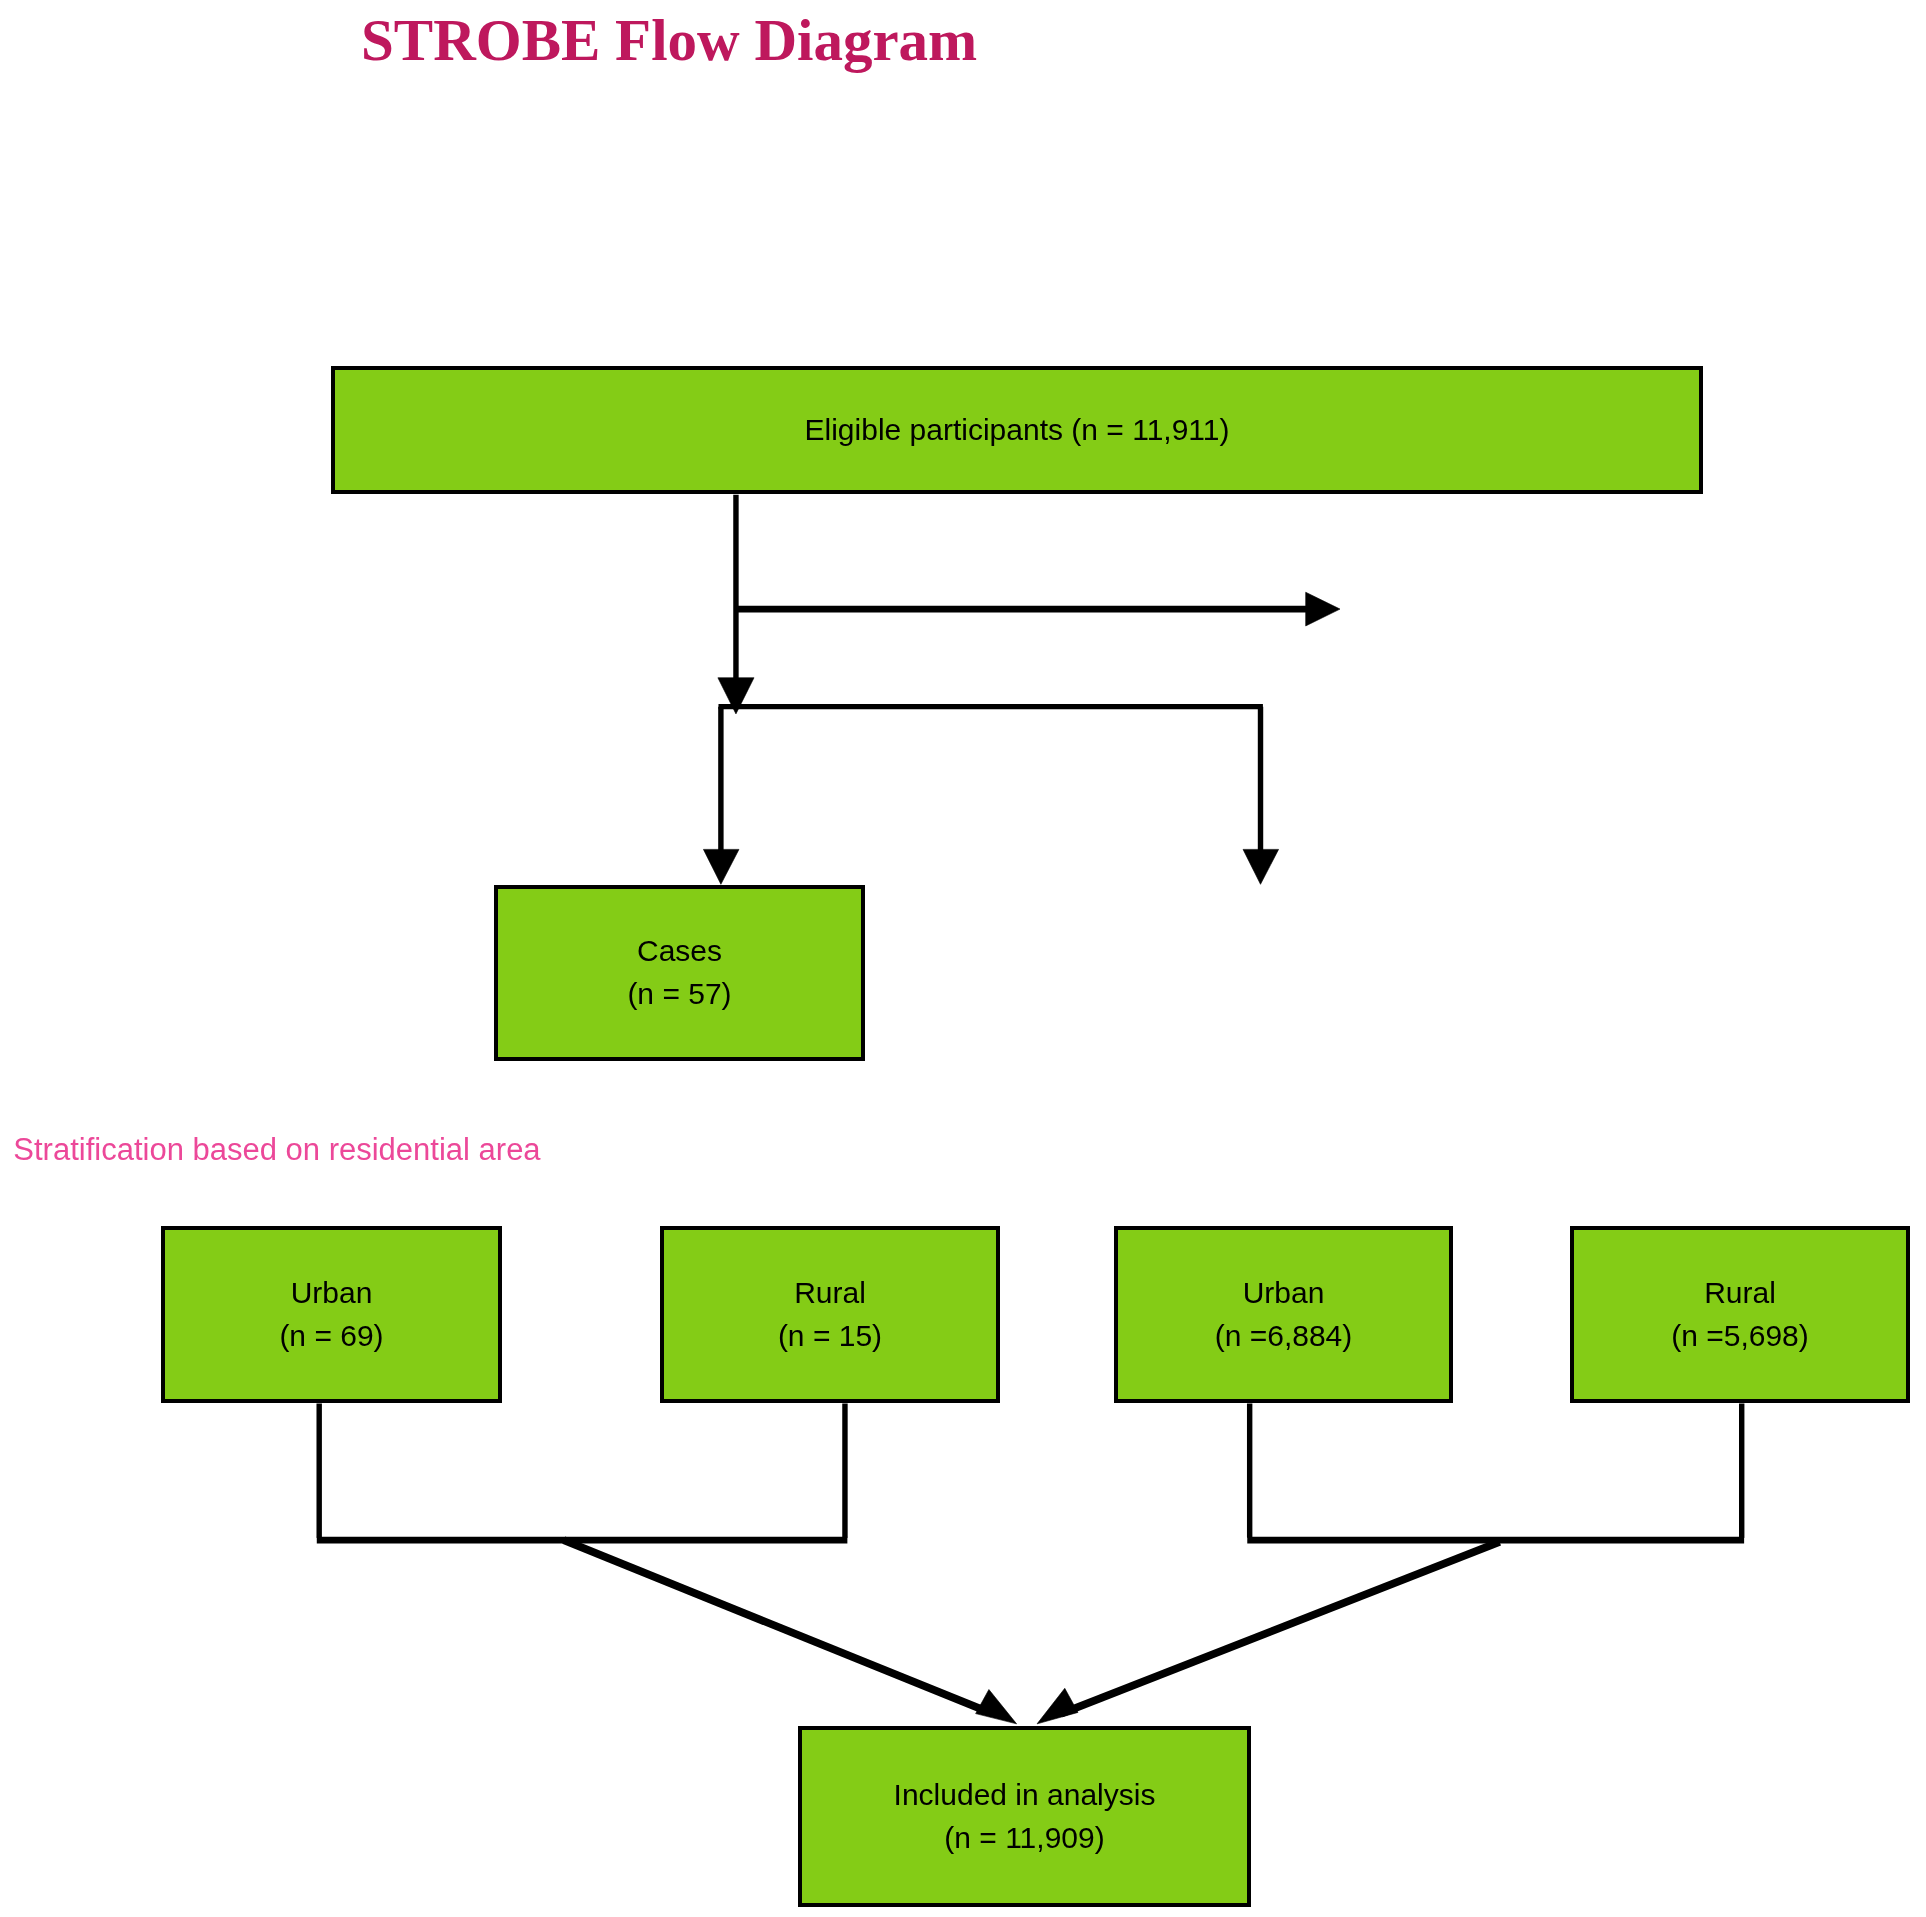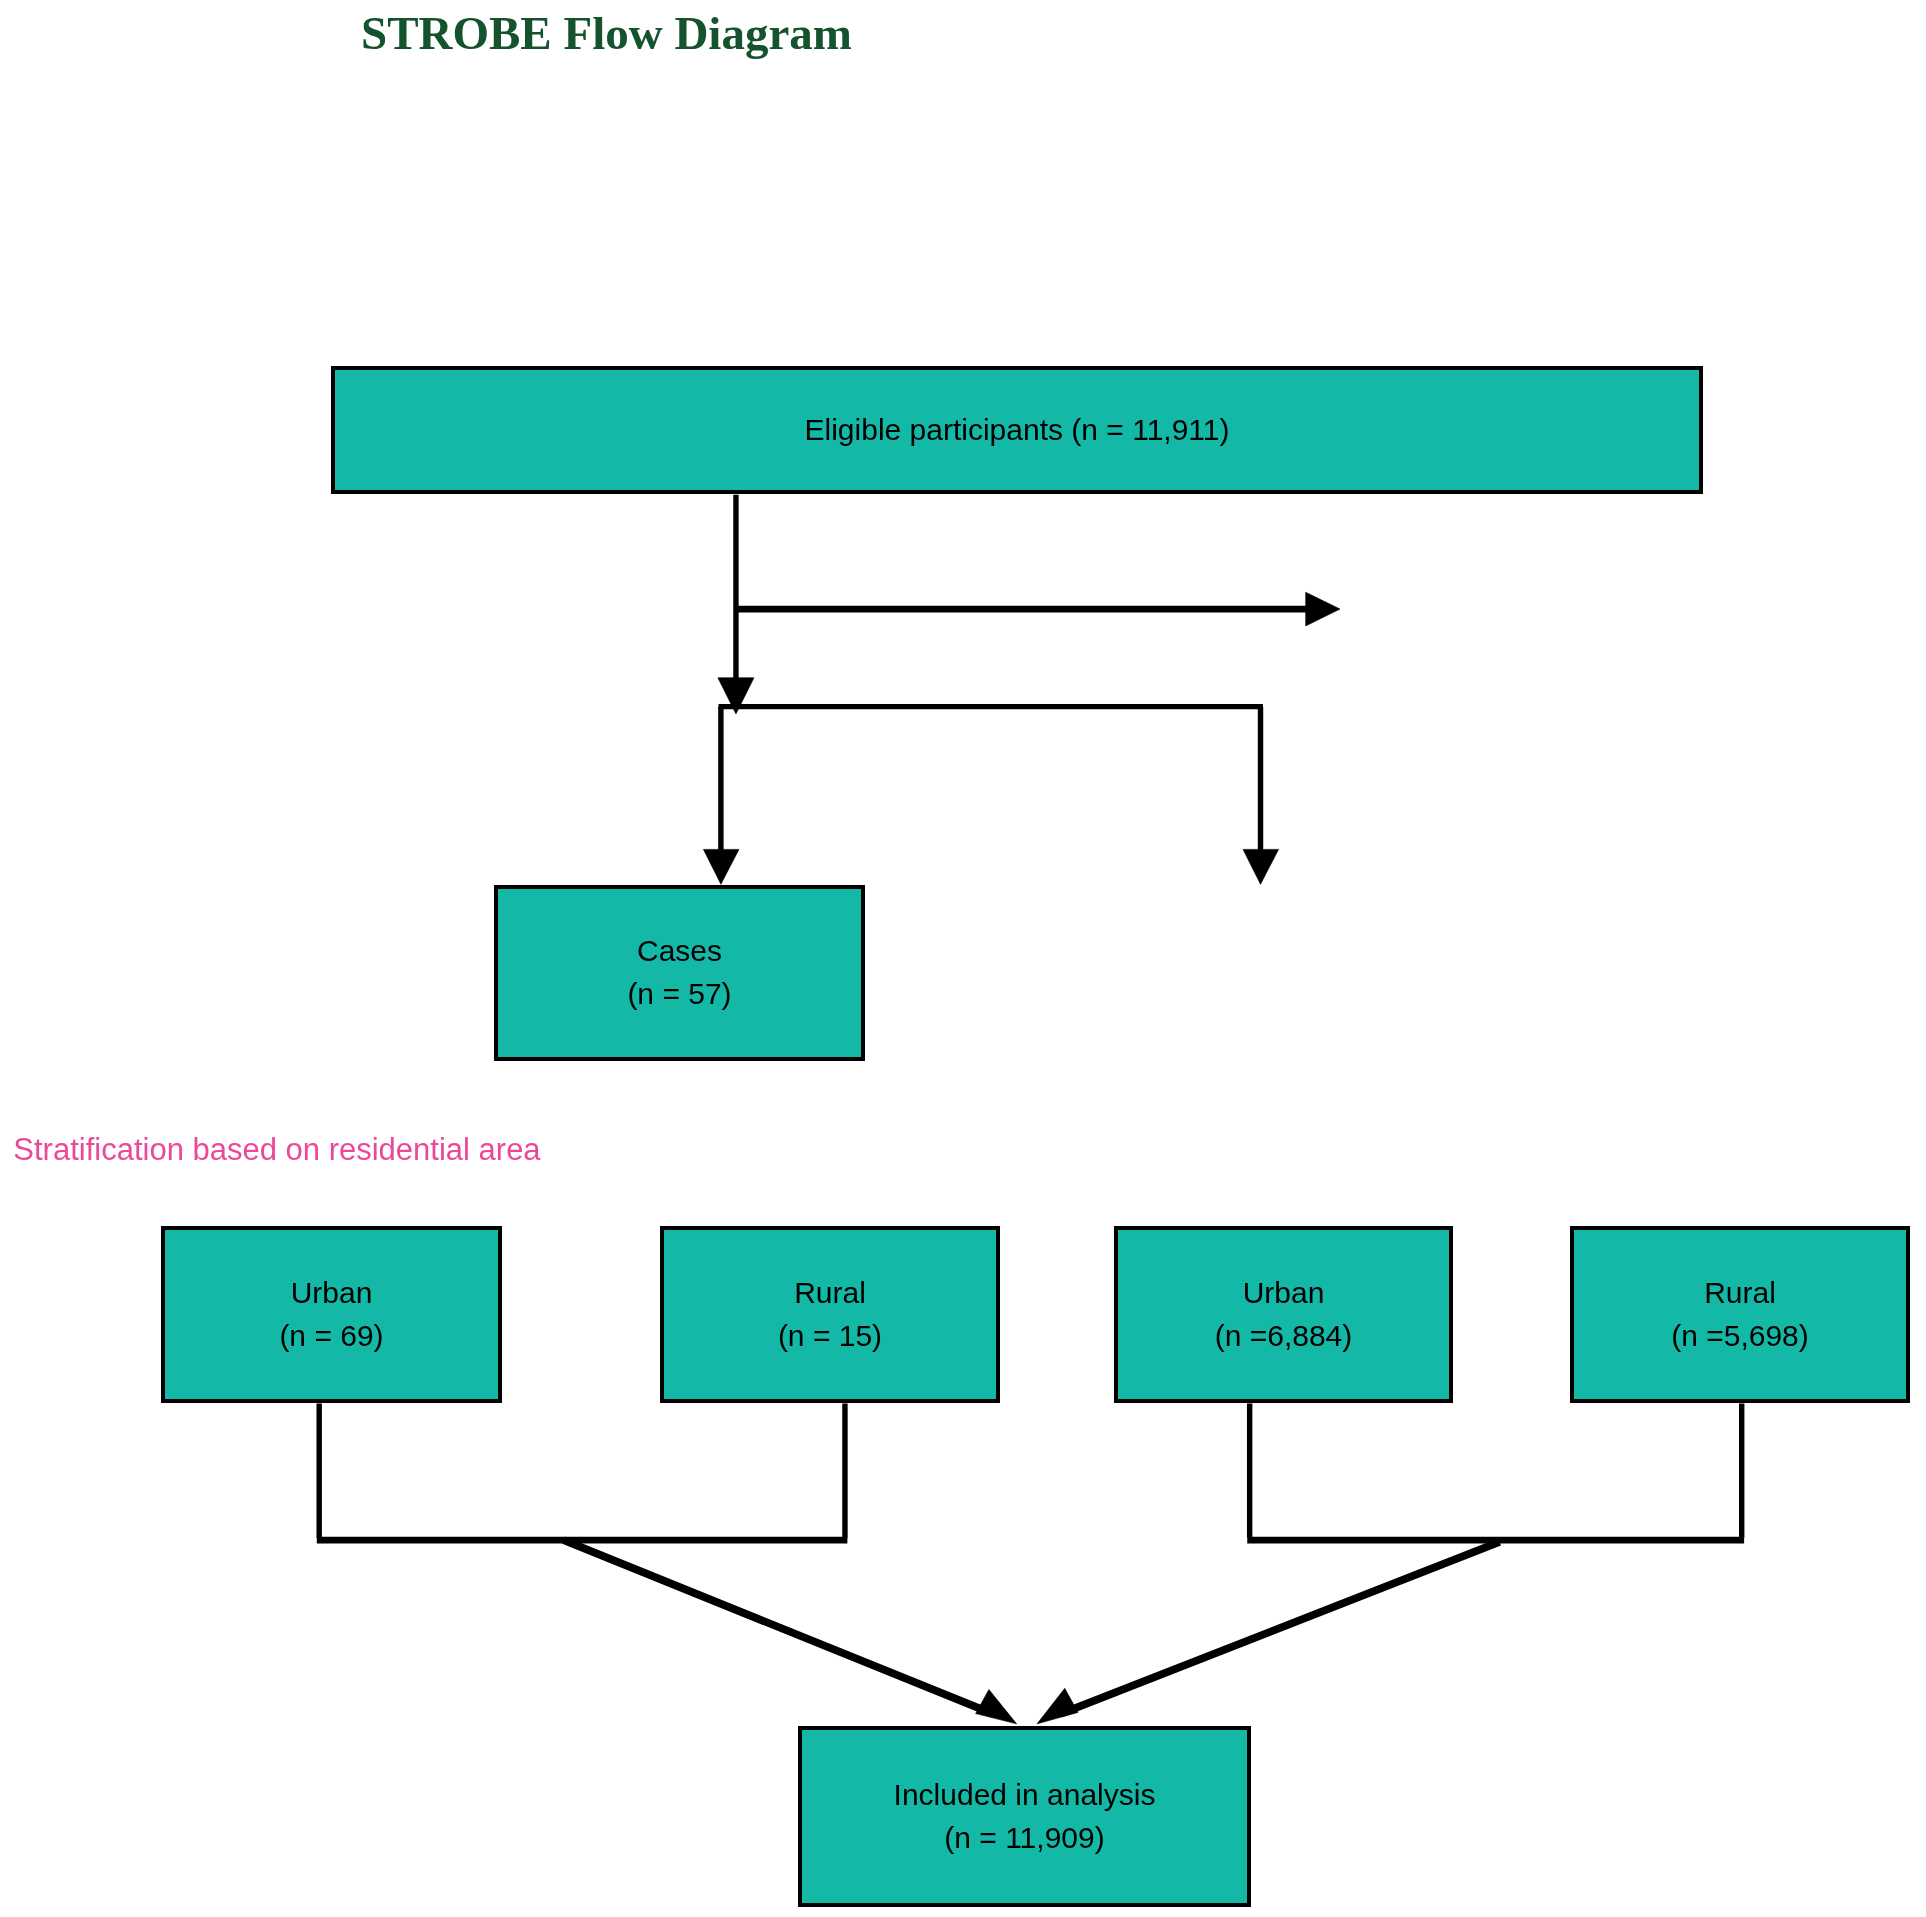--- a/index.html
+++ b/index.html
@@ -21,30 +21,30 @@
     left: 0; top: 0;
     width: 1926px;
     height: 1918px;
   }
   .page-title {
     position: absolute;
     left: 361px;
     top: 6px;
     font-family: "Liberation Serif", serif;
     font-weight: bold;
-    font-size: 47px;
+    font-size: 59px;
     letter-spacing: 0px;
     white-space: nowrap;
-    color: #14532d;
+    color: #be185d;
   }
   .flow-box {
     position: absolute;
     box-sizing: border-box;
     border: 4.2px solid #000000;
-    background: #14b8a6;
+    background: #84cc16;
     display: flex;
     flex-direction: column;
     align-items: center;
     justify-content: center;
     text-align: center;
     font-size: 30px;
     line-height: 1.42;
     color: #000000;
     font-family: "Liberation Sans", sans-serif;
   }

